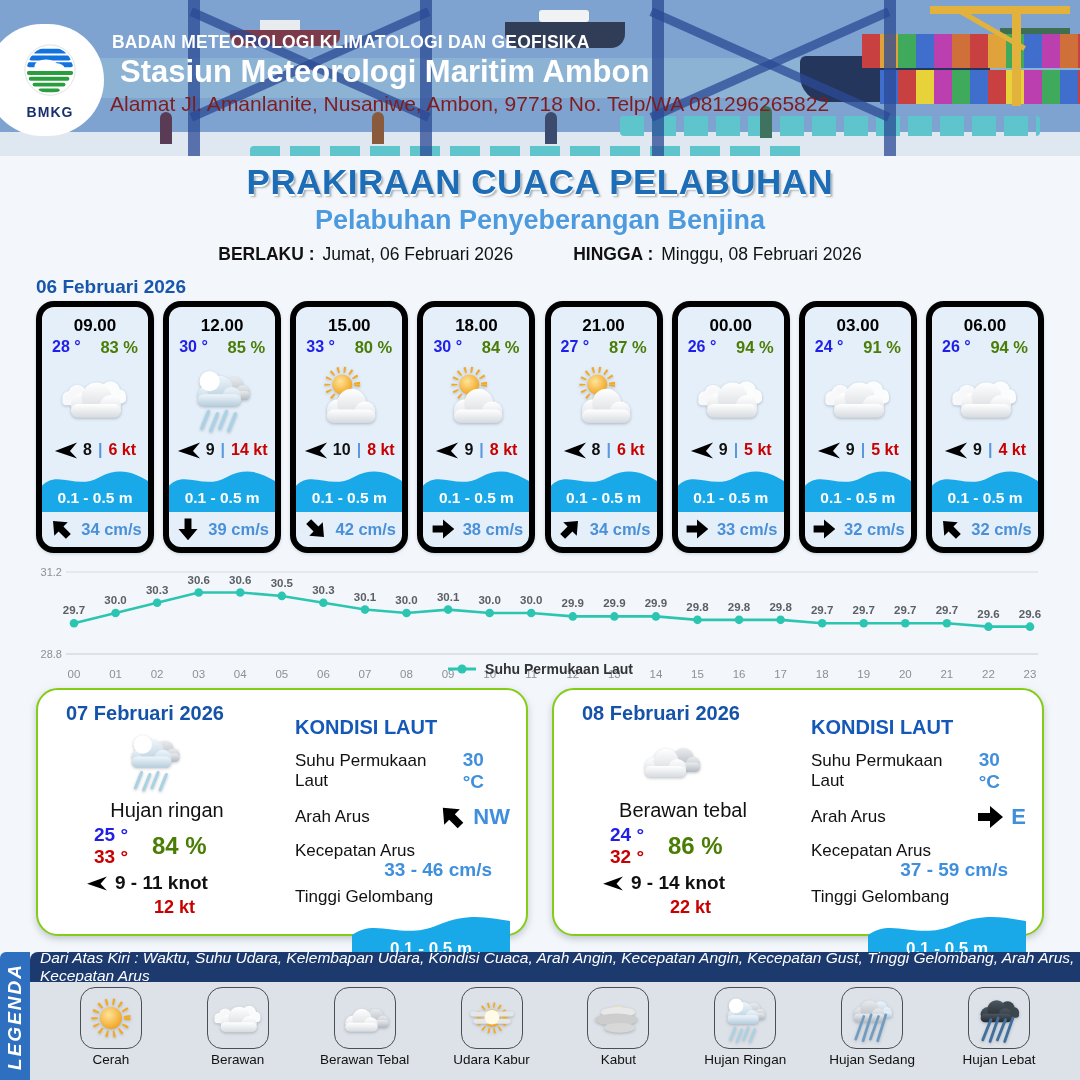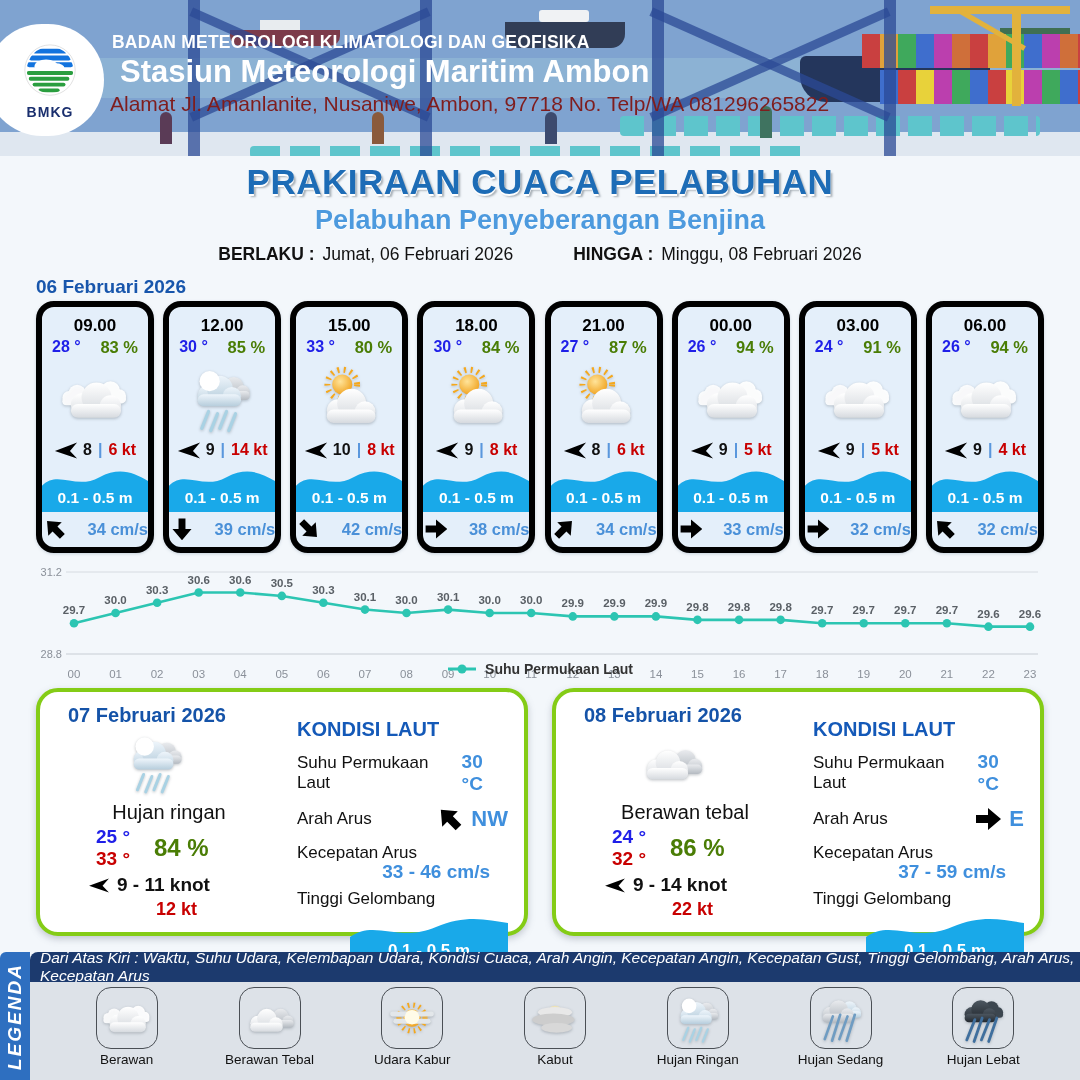--- a/index.html
+++ b/index.html
@@ -74,35 +74,35 @@
   .wicon { filter:drop-shadow(0 1.5px 1.5px rgba(90,100,110,.4)); }
   .c-wind { height:26px; display:flex; align-items:center; justify-content:center; gap:5px; }
   .wind-arrow { width:24px; height:19px; }
   .c-ws { font-size:16px; font-weight:bold; color:#111; }
   .c-sep { color:#5a97dd; font-weight:bold; font-size:16px; margin:0 1px; }
   .c-gust { color:#c80000; font-weight:bold; font-size:16px; }
   .c-wave { position:relative; height:52px; }
   .c-wave svg { position:absolute; inset:0; width:100%; height:100%; display:block; }
   .wavefill { fill:#19a9e9; }
   .c-wavetext { position:absolute; left:0; right:0; bottom:5px; text-align:center; color:#fff; font-weight:bold; font-size:15.5px; }
-  .c-current { height:37px; display:flex; align-items:center; justify-content:space-between; gap:7px; }
+  .c-current { height:37px; display:flex; align-items:center; justify-content:center; gap:7px; }
   .cur-arrow { display:inline-flex; width:26px; height:26px; }
   .cur-arrow svg { width:100%; height:100%; }
   .c-cur { color:#4a90d8; font-weight:bold; font-size:16.5px; }
   
   .chart-wrap { position:absolute; left:32px; top:556px; width:1016px; }
   .ylab { font-size:11px; fill:#8a9099; text-anchor:end; font-family:"Liberation Sans",sans-serif;}
   .xlab { font-size:11.5px; fill:#8a9099; text-anchor:middle; font-family:"Liberation Sans",sans-serif;}
   .vlab { font-size:11.5px; font-weight:bold; fill:#5a6066; text-anchor:middle; font-family:"Liberation Sans",sans-serif;}
   .chart-legend { position:absolute; left:0; top:661px; width:1080px; display:flex; align-items:center; justify-content:center; gap:8px;
     font-size:14px; color:#333; font-weight:bold; }
   .leg-marker line { stroke:#2cc5b2; stroke-width:3; } .leg-marker circle { fill:#2cc5b2; }
   
   .day-row { position:absolute; left:36px; top:688px; width:1008px; display:flex; gap:24px; }
-  .dcard { width:492px; height:248px; background:#fff; border:4px solid #84cc16; border-radius:22px;
+  .dcard { width:492px; height:248px; background:#fff; border:2px solid #84cc16; border-radius:22px;
     box-shadow:0 3px 7px rgba(100,110,125,.35); display:flex; padding:12px 16px; }
   .d-left { width:225px; }
   .d-date { font-size:20px; font-weight:bold; color:#1553a8; margin-left:12px; }
   .d-icon { width:96px; height:66px; margin:2px 0 0 52px; }
   .d-cond { font-size:20px; color:#111; margin-left:28px; margin-top:2px; text-align:center; width:170px;}
   .d-tempgrid { display:grid; grid-template-columns:58px auto; margin-left:40px; margin-top:2px; align-items:center;}
   .d-tmin { color:#1f1fe8; font-weight:bold; font-size:19px; }
   .d-tmax { color:#c80000; font-weight:bold; font-size:19px; }
   .d-hum { grid-column:2; grid-row:1 / span 2; color:#4a7d05; font-weight:bold; font-size:24px; }
   .d-wind { display:flex; align-items:center; gap:7px; margin-left:32px; margin-top:4px;
@@ -812,20 +812,28 @@
 
 <div class="legend-sec">
   <div class="legend-tab">
       <span>LEGENDA</span>
     </div>
   <div class="legend-strip">Dari Atas Kiri : Waktu, Suhu Udara, Kelembapan Udara, Kondisi Cuaca, Arah Angin, Kecepatan Angin, Kecepatan Gust, Tinggi Gelombang, Arah Arus, Kecepatan Arus</div>
   <div class="legend-items">
     <div class="litem">
         <div class="lbox">
           <svg class="wicon" viewBox="0 0 64 64">
+            <use href="#i-cerah" xlink:href="#i-cerah"></use>
+          </svg>
+        </div>
+        <div class="llabel">Cerah</div>
+      </div>
+    <div class="litem">
+        <div class="lbox">
+          <svg class="wicon" viewBox="0 0 64 64">
             <use href="#i-berawan" xlink:href="#i-berawan"></use>
           </svg>
         </div>
         <div class="llabel">Berawan</div>
       </div>
     <div class="litem">
         <div class="lbox">
           <svg class="wicon" viewBox="0 0 64 64">
             <use href="#i-berawan-tebal" xlink:href="#i-berawan-tebal"></use>
           </svg>

